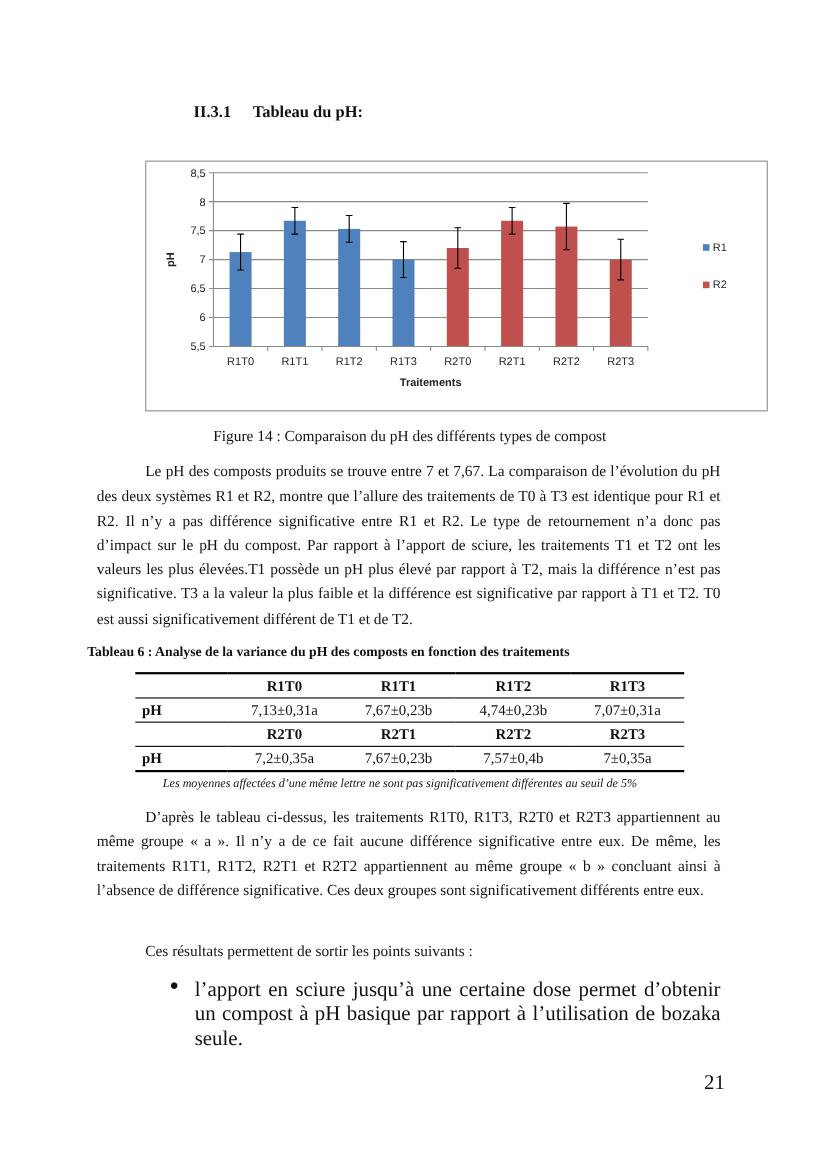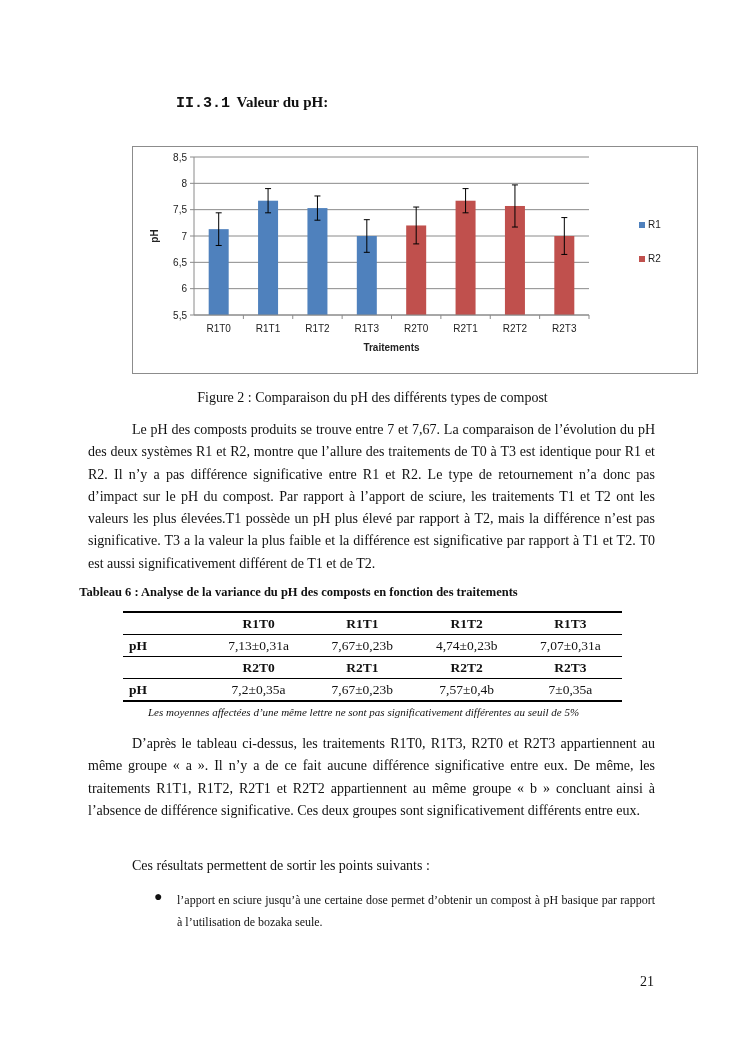--- a/index.html
+++ b/index.html
@@ -1,43 +1,43 @@
 <!DOCTYPE html>
 <html><head>
 <meta charset="utf-8">
 <style>
   html, body { margin:0; padding:0; background:#fff; }
   body { width:745px; height:1053px; position:relative; overflow:hidden; font-family:"Liberation Serif", serif; color:#111; }
   .heading { position:absolute; left:176px; top:94px; font-size:15px; font-weight:bold; }
-  .heading .num { margin-right:3px;font-family:Liberation Mono, monospace; }
+  .heading .num { margin-right:16px; }
   .chart-box { position:absolute; left:132px; top:146px; width:566px; height:228px; border:1px solid #8c8c8c; box-sizing:border-box; background:#fff; }
   .chart-box svg { position:absolute; left:0; top:0; }
   .caption { position:absolute; left:0; width:745px; top:390px; text-align:center; font-size:14px; }
   .para { position:absolute; left:88px; width:567px; font-size:14px; line-height:22.3px; text-align:justify;font-family:Liberation Serif, serif; }
   .para .indent { display:inline-block; width:44px; }
   .tbl-title { position:absolute; left:0; width:597px; top:585px; text-align:center; font-size:12.5px; font-weight:bold; }
   table.anova { position:absolute; left:123px; top:611px; width:499px; border-collapse:collapse; font-size:13.5px; }
   table.anova td { height:21px; padding:0; text-align:center; }
   table.anova td.rowlabel { text-align:left; font-weight:bold; width:78px; padding-left:6px; }
   table.anova tr.hdr td { font-weight:bold; }
   table.anova tr.top td { border-top:2px solid #000; }
   table.anova tr.bot td { border-bottom:2px solid #000; }
   table.anova tr.mid td { border-top:1.5px solid #000; }
   .note { position:absolute; left:148px; top:706px; font-size:11px; font-style:italic;text-align:center; }
   .bullet { position:absolute; left:154px; top:889px; font-size:14px; }
-  .bullet-text { position:absolute; left:177px; top:889px; width:478px; font-size:12px; line-height:22.3px; text-align:justify; }
-  .pagenum { position:absolute; left:640px; top:974px; font-size:14px; }
+  .bullet-text { position:absolute; left:177px; top:889px; width:478px; font-size:19px; line-height:22.3px; text-align:justify; }
+  .pagenum { position:absolute; left:640px; top:974px; font-size:19px; }
   .ax { font-family:"Liberation Sans", sans-serif; font-size:10px; fill:#222; }
 </style>
 </head>
 <body>
 
 <div class="heading">
   <span class="num">II.3.1</span>
-  <span>Valeur du pH:</span>
+  <span>Tableau du pH:</span>
 </div>
 
 <div class="chart-box">
   <svg id="chart-svg" width="566" height="228">
       <line x1="61" x2="456" y1="168" y2="168" stroke="#8a8a8a" stroke-width="1"></line>
       <line x1="57" x2="61" y1="168" y2="168" stroke="#8a8a8a" stroke-width="1"></line>
       <text x="54" y="171.5" text-anchor="end" class="ax">5,5</text>
       <line x1="61" x2="456" y1="141.66666666666666" y2="141.66666666666666" stroke="#8a8a8a" stroke-width="1"></line>
       <line x1="57" x2="61" y1="141.66666666666666" y2="141.66666666666666" stroke="#8a8a8a" stroke-width="1"></line>
       <text x="54" y="145.16666666666666" text-anchor="end" class="ax">6</text>
@@ -108,21 +108,21 @@
       <line x1="61" x2="456" y1="168" y2="168" stroke="#8a8a8a" stroke-width="1"></line>
       <text x="258.5" y="204" text-anchor="middle" class="ax" font-weight="bold">Traitements</text>
       <text x="25" y="89" text-anchor="middle" class="ax" font-weight="bold" transform="rotate(-90 25 89)">pH</text>
       <rect x="506" y="75" width="6" height="6" fill="#4f81bd"></rect>
       <text x="515" y="81" class="ax">R1</text>
       <rect x="506" y="109" width="6" height="6" fill="#c0504d"></rect>
       <text x="515" y="115" class="ax">R2</text>
     </svg>
 </div>
 
-<div class="caption">Figure 2 : Comparaison du pH des différents types de compost</div>
+<div class="caption">Figure 14 : Comparaison du pH des différents types de compost</div>
 
 <div class="para" style="top:419px;"><span class="indent"></span><span>Le pH des composts produits se trouve entre 7 et 7,67. La comparaison de l’évolution du pH des deux systèmes R1 et R2, montre que l’allure des traitements de T0 à T3 est identique pour R1 et R2. Il n’y a pas différence significative entre R1 et R2. Le type de retournement n’a donc pas d’impact sur le pH du compost. Par rapport à l’apport de sciure, les traitements T1 et T2 ont les valeurs les plus élevées.T1 possède un pH plus élevé par rapport à T2, mais la différence n’est pas significative. T3 a la valeur la plus faible et la différence est significative par rapport à T1 et T2. T0 est aussi significativement différent  de T1 et de T2.</span></div>
 
 <div class="tbl-title">Tableau 6 : Analyse de la variance du pH des composts en fonction des traitements</div>
 
 <table class="anova">
   <tbody>
       <tr class="hdr top">
     <td class="rowlabel"></td>
     <td>R1T0</td>

